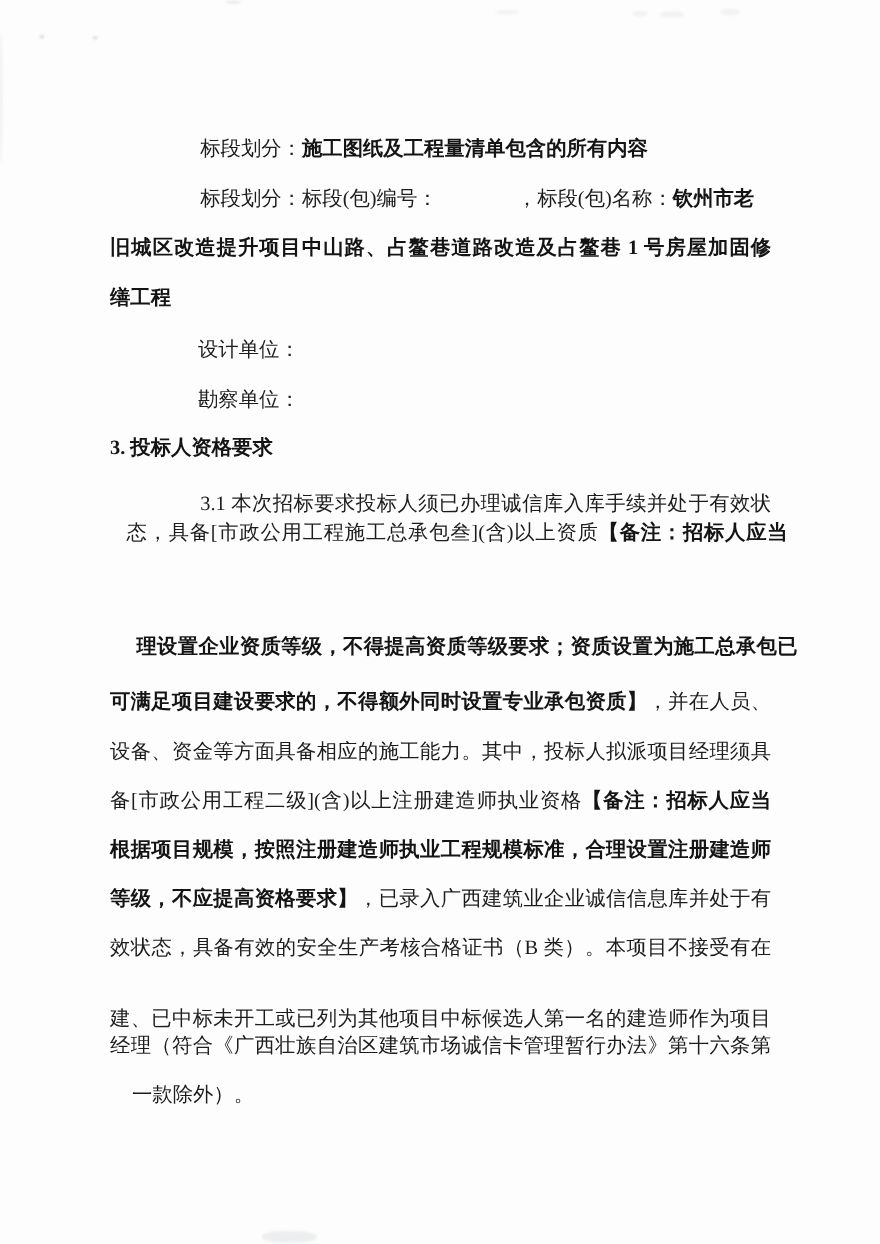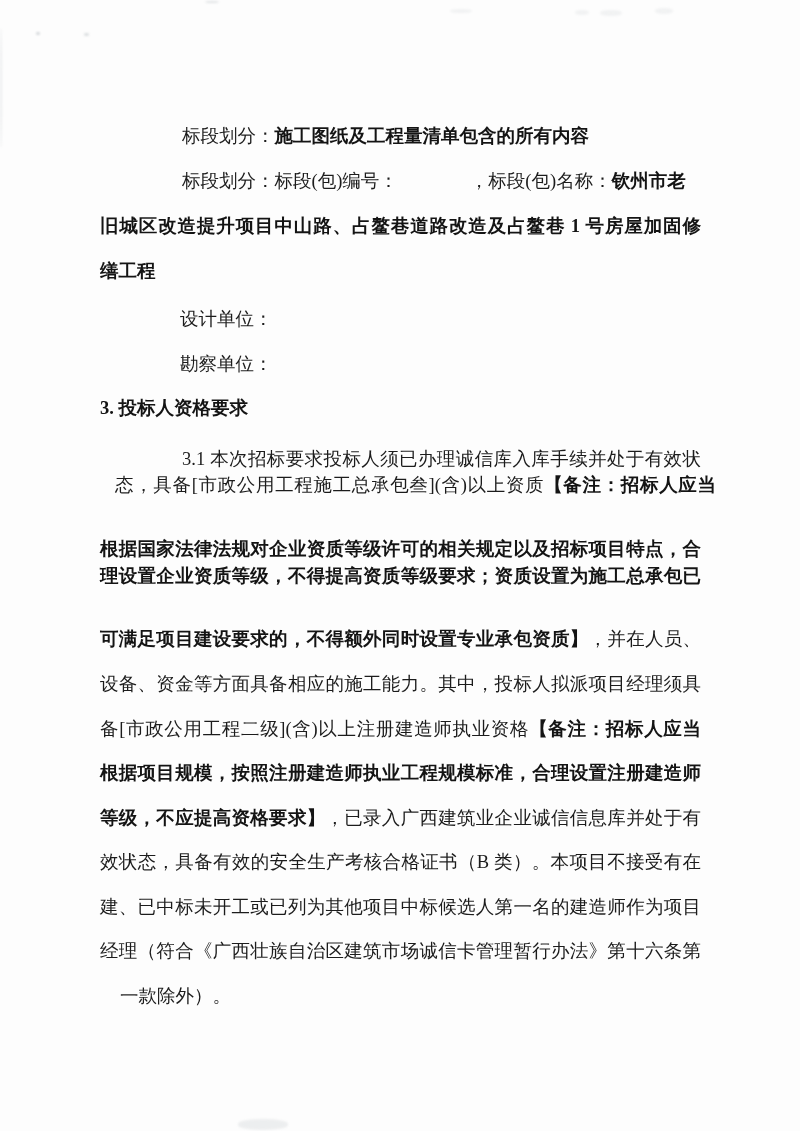--- a/index.html
+++ b/index.html
@@ -75,25 +75,24 @@
   <div class="doc-body">
       <div class="line" style="top: 123px; padding-left: 82px;"><span class="r">标段划分：</span><span class="b">施工图纸及工程量清单包含的所有内容</span></div>
       <div class="line" style="top: 168px; padding-left: 82px;"><span class="r">标段划分：标段(包)编号：</span><span class="gap" style="width: 72px;"></span><span class="r">，标段(包)名称：</span><span class="b">钦州市老</span></div>
       <div class="line justify" style="top: 213px; padding-left: 0px;"><span class="b">旧城区改造提升项目中山路、占鳌巷道路改造及占鳌巷 1 号房屋加固修</span></div>
       <div class="line" style="top: 258px; padding-left: 0px;"><span class="b">缮工程</span></div>
       <div class="line" style="top: 306px; padding-left: 80px;"><span class="r">设计单位：</span></div>
       <div class="line" style="top: 351px; padding-left: 80px;"><span class="r">勘察单位：</span></div>
       <div class="line" style="top: 395px; padding-left: 0px;"><span class="b">3. 投标人资格要求</span></div>
       <div class="line justify" style="top: 446px; padding-left: 82px;"><span class="r">3.1 本次招标要求投标人须已办理诚信库入库手续并处于有效状</span></div>
       <div class="line justify" style="top: 472px; padding-left: 0px; margin-left: 15px;"><span class="r">态，具备[市政公用工程施工总承包叁](含)以上资质</span><span class="b">【备注：招标人应当</span></div>
-      <div class="line justify" style="top: 536px; padding-left: 0px;"><span class="b">根据国家法律法规对企业资质等级许可的相关规定以及招标项目特点，合</span></div>
-      <div class="line justify" style="top: 563px; padding-left: 0px;"><span class="b">理设置企业资质等级，不得提高资质等级要求；资质设置为施工总承包已</span></div>
+      <div class="line justify" style="top: 576px; padding-left: 0px; margin-left: 24px;"><span class="b">理设置企业资质等级，不得提高资质等级要求；资质设置为施工总承包已</span></div>
       <div class="line justify" style="top: 626px; padding-left: 0px;"><span class="b">可满足项目建设要求的，不得额外同时设置专业承包资质】</span><span class="r">，并在人员、</span></div>
       <div class="line justify" style="top: 671px; padding-left: 0px;"><span class="r">设备、资金等方面具备相应的施工能力。其中，投标人拟派项目经理须具</span></div>
       <div class="line justify" style="top: 716px; padding-left: 0px;"><span class="r">备[市政公用工程二级](含)以上注册建造师执业资格</span><span class="b">【备注：招标人应当</span></div>
       <div class="line justify" style="top: 760px; padding-left: 0px;"><span class="b">根据项目规模，按照注册建造师执业工程规模标准，合理设置注册建造师</span></div>
       <div class="line justify" style="top: 805px; padding-left: 0px;"><span class="b">等级，不应提高资格要求】</span><span class="r">，已录入广西建筑业企业诚信信息库并处于有</span></div>
       <div class="line justify" style="top: 849px; padding-left: 0px;"><span class="r">效状态，具备有效的安全生产考核合格证书（B 类）。本项目不接受有在</span></div>
-      <div class="line justify" style="top: 894px; padding-left: 0px;"><span class="r">建、已中标未开工或已列为其他项目中标候选人第一名的建造师作为项目</span></div>
+      <div class="line justify" style="top: 914px; padding-left: 0px;"><span class="r">建、已中标未开工或已列为其他项目中标候选人第一名的建造师作为项目</span></div>
       <div class="line justify" style="top: 938px; padding-left: 0px;"><span class="r">经理（符合《广西壮族自治区建筑市场诚信卡管理暂行办法》第十六条第</span></div>
       <div class="line" style="top: 983px; padding-left: 0px; margin-left: 20px;"><span class="r">一款除外）。</span></div>
     </div>
 </div>
 
 </body></html>

